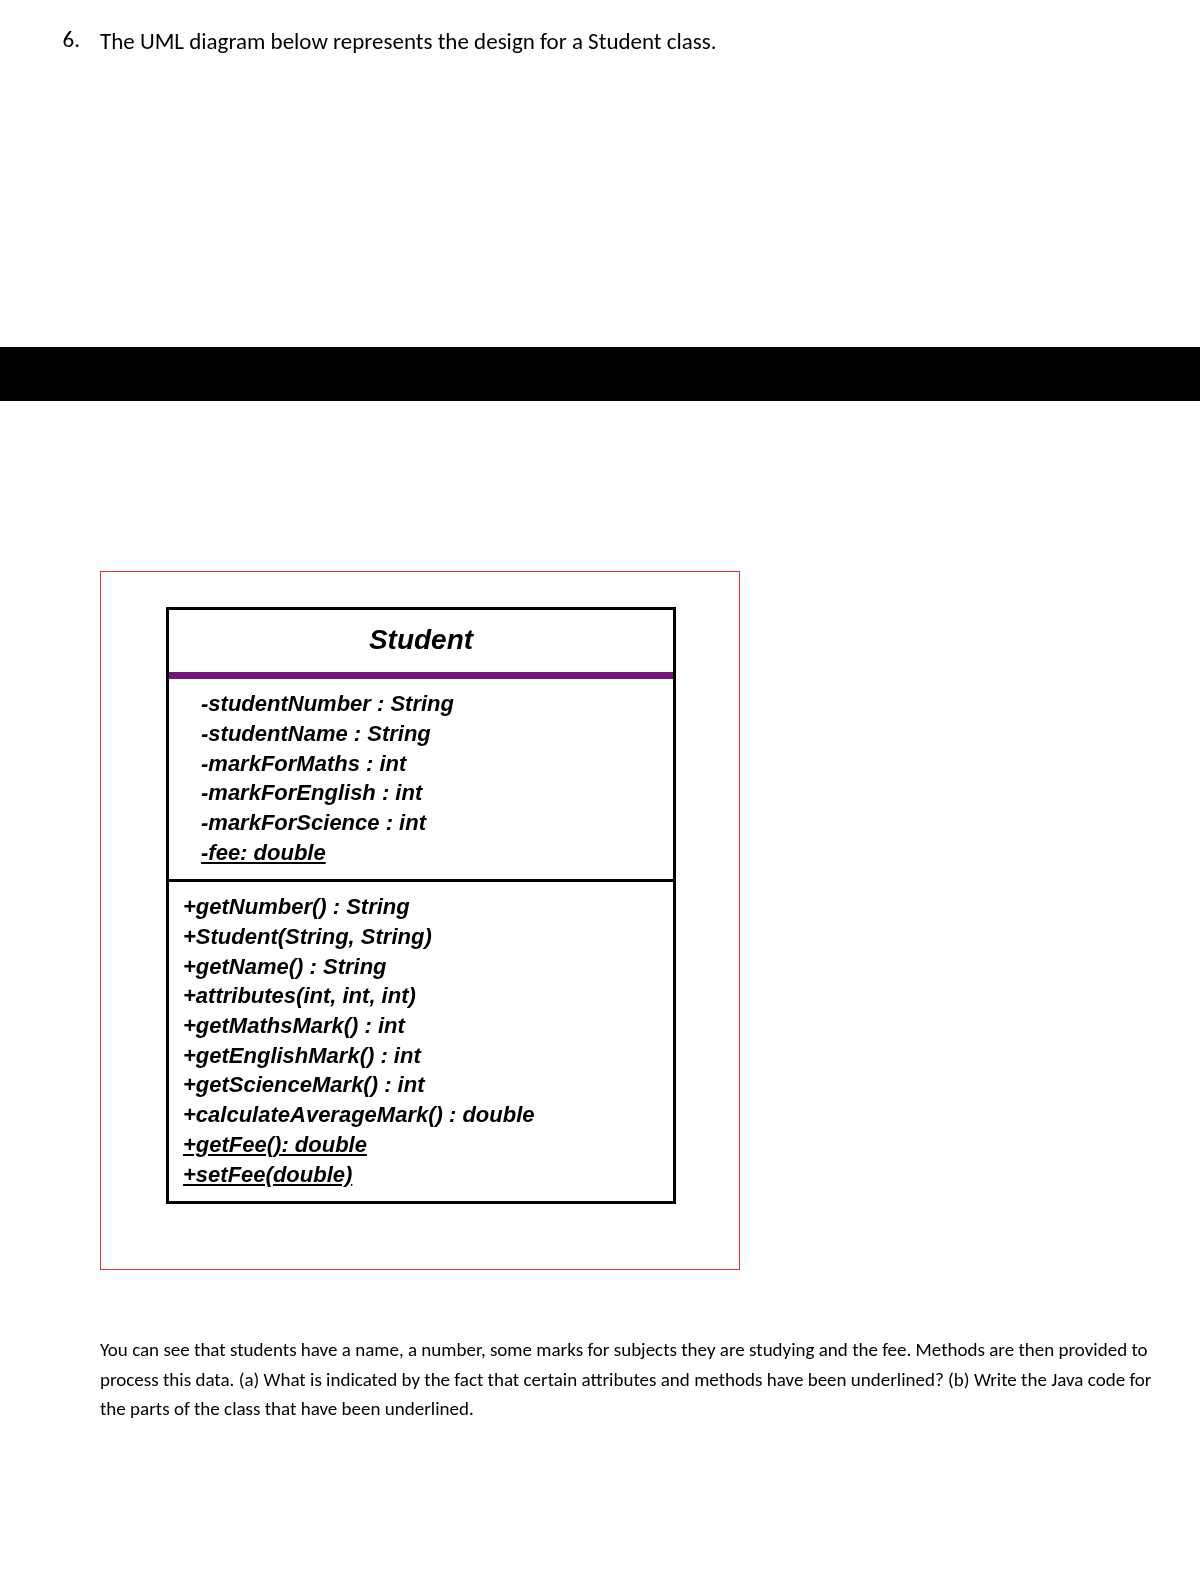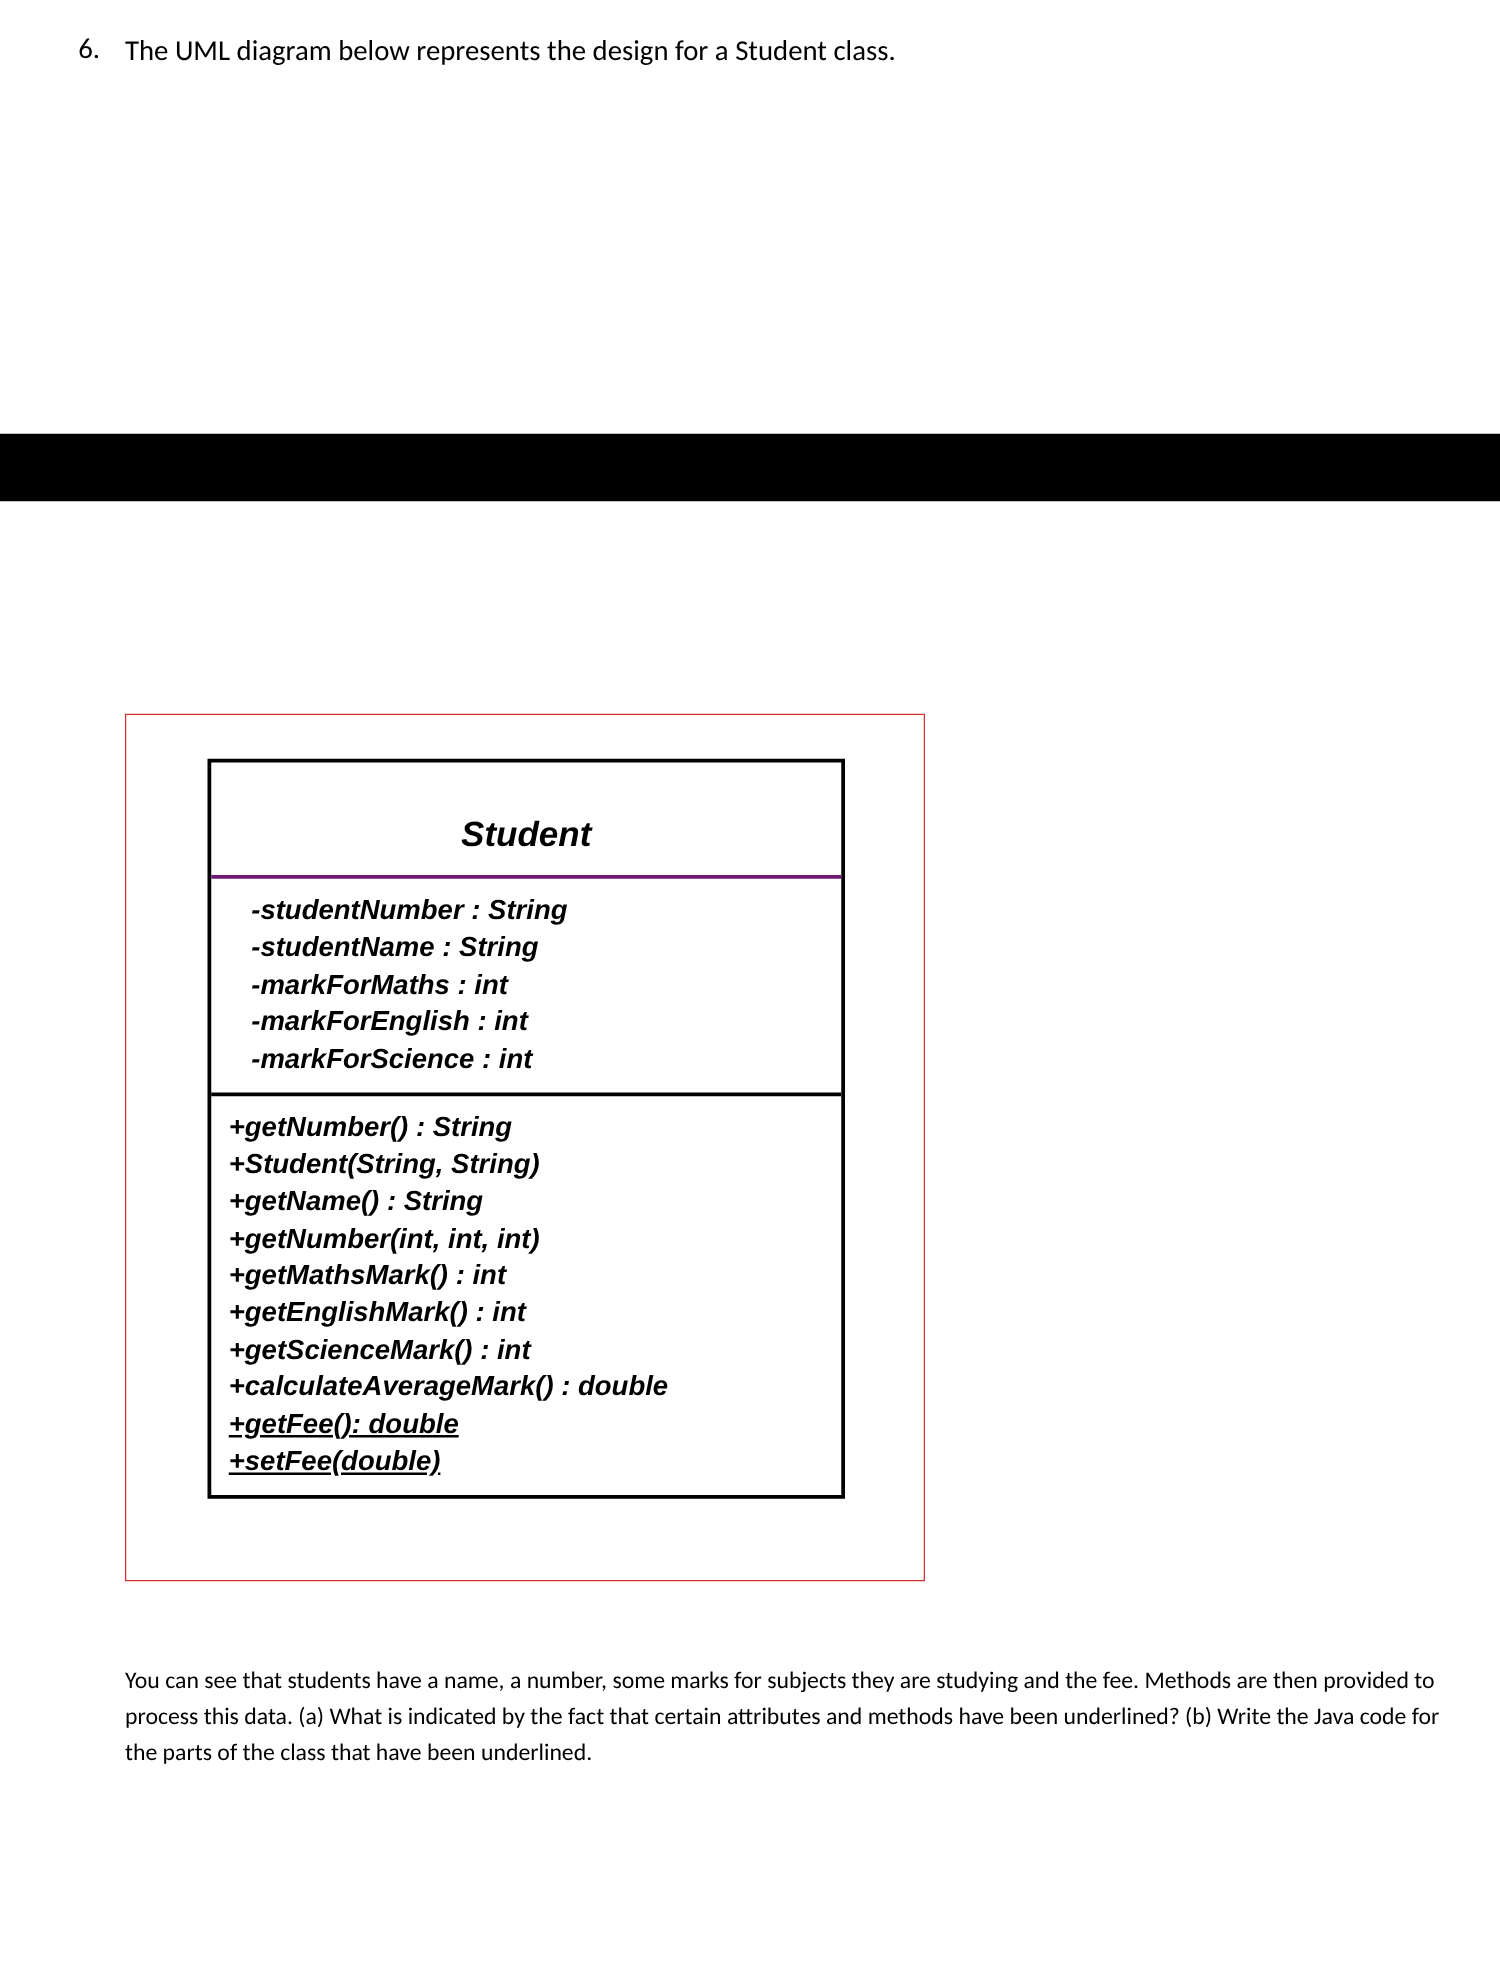--- a/index.html
+++ b/index.html
@@ -49,22 +49,21 @@
       border: 3px solid #000000;
       width: 510px;
       font-family: Arial, Helvetica, sans-serif;
     }
     .uml-name {
       text-align: center;
       font-weight: bold;
       font-style: italic;
       font-size: 28px;
       padding: 14px 0 16px 0;
-      border-bottom: 3px solid #701a75;
-      margin-top: 28px;
+      border-bottom: 7px solid #701a75;
     }
     .uml-section {
       padding: 10px 14px 12px 14px;
       font-weight: bold;
       font-style: italic;
       font-size: 22px;
       line-height: 1.35;
     }
     .uml-attributes {
       border-bottom: 3px solid #000000;
@@ -94,26 +93,27 @@
 <div class="diagram-area">
   <div class="outer-box">
     <div class="uml-class">
       <div class="uml-name">Student</div>
       <div class="uml-section uml-attributes" id="uml-attributes">
           <div>-studentNumber : String</div>
           <div>-studentName : String</div>
           <div>-markForMaths : int</div>
           <div>-markForEnglish : int</div>
           <div>-markForScience : int</div>
+          <div><span class="underlined">-fee: double</span></div>
         </div>
       <div class="uml-section" id="uml-methods">
           <div>+getNumber() : String</div>
           <div>+Student(String, String)</div>
           <div>+getName() : String</div>
-          <div>+getNumber(int, int, int)</div>
+          <div>+attributes(int, int, int)</div>
           <div>+getMathsMark() : int</div>
           <div>+getEnglishMark() : int</div>
           <div>+getScienceMark() : int</div>
           <div>+calculateAverageMark() : double</div>
           <div><span class="underlined">+getFee(): double</span></div>
           <div><span class="underlined">+setFee(double)</span></div>
         </div>
     </div>
   </div>
 </div>

